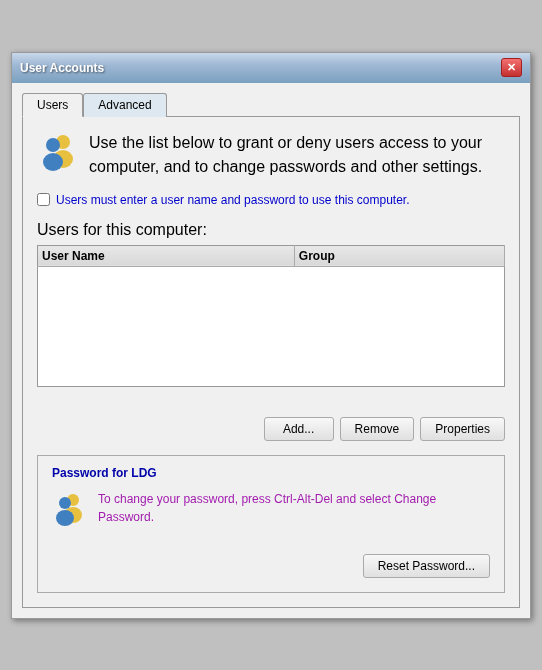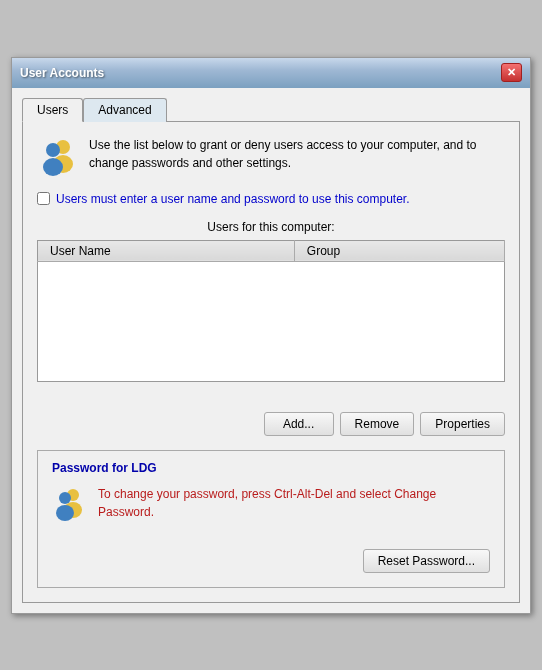--- a/index.html
+++ b/index.html
@@ -105,21 +105,21 @@
     }
 
     .user-icon {
       width: 42px;
       height: 42px;
       flex-shrink: 0;
       position: relative;
     }
 
     .info-text {
-      font-size: 12px;
+      font-size: 16px;
       line-height: 1.5;
       color: #000;
     }
 
     .checkbox-row {
       display: flex;
       align-items: center;
       gap: 6px;
       margin-bottom: 14px;
     }
@@ -130,41 +130,40 @@
       cursor: pointer;
     }
 
     .checkbox-label {
       color: #0000cc;
       text-decoration: none;
       font-size: 12px;
     }
 
     .users-label {
-      font-size: 12px;
+      font-size: 16px;
       margin-bottom: 6px;
       color: #000;
-      text-align: center;
     }
 
     .user-table {
       width: 100%;
       border: 1px solid #999;
       background: #fff;
       border-collapse: collapse;
       margin-bottom: 10px;
     }
 
     .user-table th {
       background: linear-gradient(to bottom, #e8e8e8, #d8d8d8);
       border-bottom: 1px solid #aaa;
       border-right: 1px solid #aaa;
-      padding: 3px 12px;
+      padding: 3px 4px;
       text-align: left;
-      font-weight: normal;
+      font-weight: bold;
       font-size: 12px;
       color: #000;
     }
 
     .user-table td {
       padding: 3px 8px;
       font-size: 12px;
     }
 
     .table-body-empty {
@@ -213,21 +212,21 @@
 
     .password-content {
       display: flex;
       align-items: flex-start;
       gap: 10px;
     }
 
     .password-text {
       font-size: 12px;
       line-height: 1.5;
-      color: #b91c1c;
+      color: #a21caf;
       flex: 1;
     }
 
     .password-button-row {
       display: flex;
       justify-content: flex-end;
       margin-top: 8px;
     }
 
     

